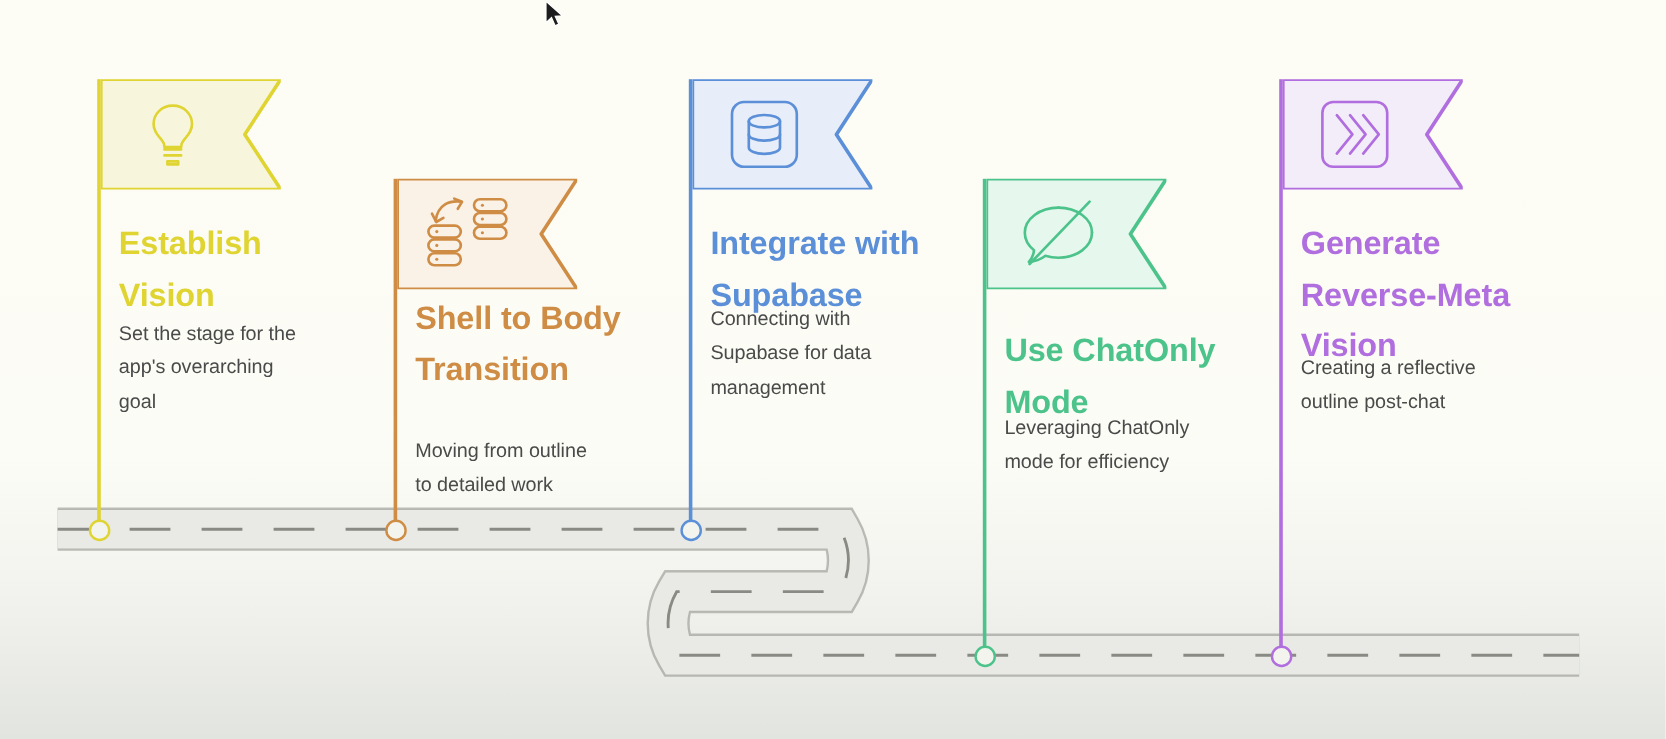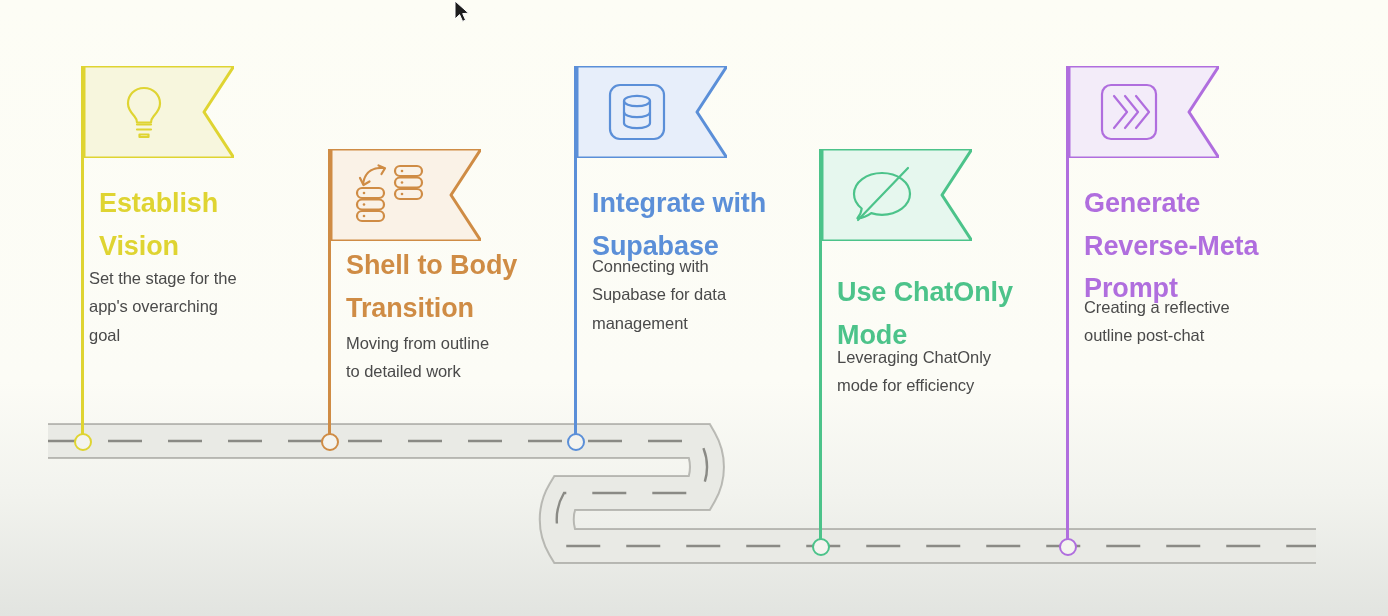--- a/index.html
+++ b/index.html
@@ -58,21 +58,21 @@
           <div style="position: absolute; left: 0px; top: 0px; width: 120px; height: 92px; display: flex; align-items: center; justify-content: center;">
             <svg width="54" height="58" viewBox="0 0 54 58">
               <path fill="none" stroke="#dfd432" stroke-width="2.2" stroke-linecap="round" stroke-linejoin="round" d="M27,5 C17.6,5 11,12 11,20.5 C11,26.4 14.6,30 17.4,33.2 C19.4,35.5 20,37 20,39.5 L34,39.5 C34,37 34.6,35.5 36.6,33.2 C39.4,30 43,26.4 43,20.5 C43,12 36.4,5 27,5 Z"></path>
               <path fill="none" stroke="#dfd432" stroke-width="2.2" stroke-linecap="round" stroke-linejoin="round" d="M20,41.5 L34,41.5 M20,46.5 L34,46.5"></path>
               <path fill="none" stroke="#dfd432" stroke-width="2.2" stroke-linecap="round" stroke-linejoin="round" d="M22.5,51.5 L31.5,51.5 L31.5,54 L22.5,54 Z"></path>
             </svg>
           </div>
         </div>
         <div class="m-title" style="color: rgb(223, 212, 50); left: 18px; top: 182px; width: 200px;">Establish
 Vision</div>
-        <div class="m-desc" style="left: 8px; top: 264px; width: 200px;">Set the stage for the
+        <div class="m-desc" style="left: 18px; top: 264px; width: 200px;">Set the stage for the
 app's overarching
 goal</div>
         <div style="position: absolute; width: 14px; height: 14px; border-radius: 50%; background: rgb(244, 244, 239); border: 2.6px solid rgb(223, 212, 50); left: -7px; top: 433px;"></div>
       </div>
       <div class="milestone" style="left: 328px; top: 0px;">
         <div class="pole" style="background: rgb(207, 140, 69); top: 149px; height: 292px;"></div>
         <div class="flag" style="top: 149px; position: absolute;">
           <svg width="150" height="92" viewBox="0 0 150 92">
             <path d="M0,0 L150,0 L120,46 L150,92 L0,92 Z" fill="#faf2e7" stroke="#cf8c45" stroke-width="3" stroke-linejoin="round"></path>
           </svg>
@@ -91,21 +91,21 @@
               <rect fill="none" stroke="#cf8c45" stroke-width="2.2" stroke-linecap="round" stroke-linejoin="round" x="6" y="47" width="27" height="10" rx="5"></rect>
               <circle cx="13" cy="52" r="1.3" fill="#cf8c45" stroke="none"></circle>
               <path fill="none" stroke="#cf8c45" stroke-width="2.2" stroke-linecap="round" stroke-linejoin="round" d="M12,20 C14,6 24,3 33,4"></path>
               <path fill="none" stroke="#cf8c45" stroke-width="2.2" stroke-linecap="round" stroke-linejoin="round" d="M27.5,1.5 L34,4.2 L30.5,10"></path>
               <path fill="none" stroke="#cf8c45" stroke-width="2.2" stroke-linecap="round" stroke-linejoin="round" d="M9,14 L12.5,21 L18.5,17.5"></path>
             </svg>
           </div>
         </div>
         <div class="m-title" style="color: rgb(207, 140, 69); left: 18px; top: 244px; width: 200px;">Shell to Body
 Transition</div>
-        <div class="m-desc" style="left: 18px; top: 329px; width: 200px;">Moving from outline
+        <div class="m-desc" style="left: 18px; top: 362px; width: 200px;">Moving from outline
 to detailed work</div>
         <div style="position: absolute; width: 14px; height: 14px; border-radius: 50%; background: rgb(244, 244, 239); border: 2.6px solid rgb(207, 140, 69); left: -7px; top: 433px;"></div>
       </div>
       <div class="milestone" style="left: 574px; top: 0px;">
         <div class="pole" style="background: rgb(91, 143, 216); top: 66px; height: 375px;"></div>
         <div class="flag" style="top: 66px; position: absolute;">
           <svg width="150" height="92" viewBox="0 0 150 92">
             <path d="M0,0 L150,0 L120,46 L150,92 L0,92 Z" fill="#e7eefa" stroke="#5b8fd8" stroke-width="3" stroke-linejoin="round"></path>
           </svg>
           <div style="position: absolute; left: 0px; top: 0px; width: 120px; height: 92px; display: flex; align-items: center; justify-content: center;">
@@ -154,21 +154,21 @@
             <svg width="58" height="58" viewBox="0 0 58 58">
               <rect fill="none" stroke="#b06ede" stroke-width="2.2" stroke-linecap="round" stroke-linejoin="round" x="2" y="2" width="54" height="54" rx="9"></rect>
               <path fill="none" stroke="#b06ede" stroke-width="2.2" stroke-linecap="round" stroke-linejoin="round" d="M14,13 L27,29 L14,45"></path>
               <path fill="none" stroke="#b06ede" stroke-width="2.2" stroke-linecap="round" stroke-linejoin="round" d="M25,13 L38,29 L25,45"></path>
               <path fill="none" stroke="#b06ede" stroke-width="2.2" stroke-linecap="round" stroke-linejoin="round" d="M36,13 L49,29 L36,45"></path>
             </svg>
           </div>
         </div>
         <div class="m-title" style="color: rgb(176, 110, 222); left: 18px; top: 182px; width: 210px;">Generate
 Reverse-Meta
-Prompt</div>
+Vision</div>
         <div class="m-desc" style="left: 18px; top: 293px; width: 210px;">Creating a reflective
 outline post-chat</div>
         <div style="position: absolute; width: 14px; height: 14px; border-radius: 50%; background: rgb(244, 244, 239); border: 2.6px solid rgb(176, 110, 222); left: -7px; top: 538px;"></div>
       </div>
     </div>
 
   <svg id="cursor" width="20" height="26" viewBox="0 0 20 26" xmlns="http://www.w3.org/2000/svg" style="left: 452px; top: 0px;">
     <path d="M3,1 L3,19 L7.6,14.6 L10.6,21.4 L13.6,20.1 L10.7,13.6 L16.6,13.2 Z" fill="#1d1d1d" stroke="#ffffff" stroke-width="1"></path>
   </svg>
 

